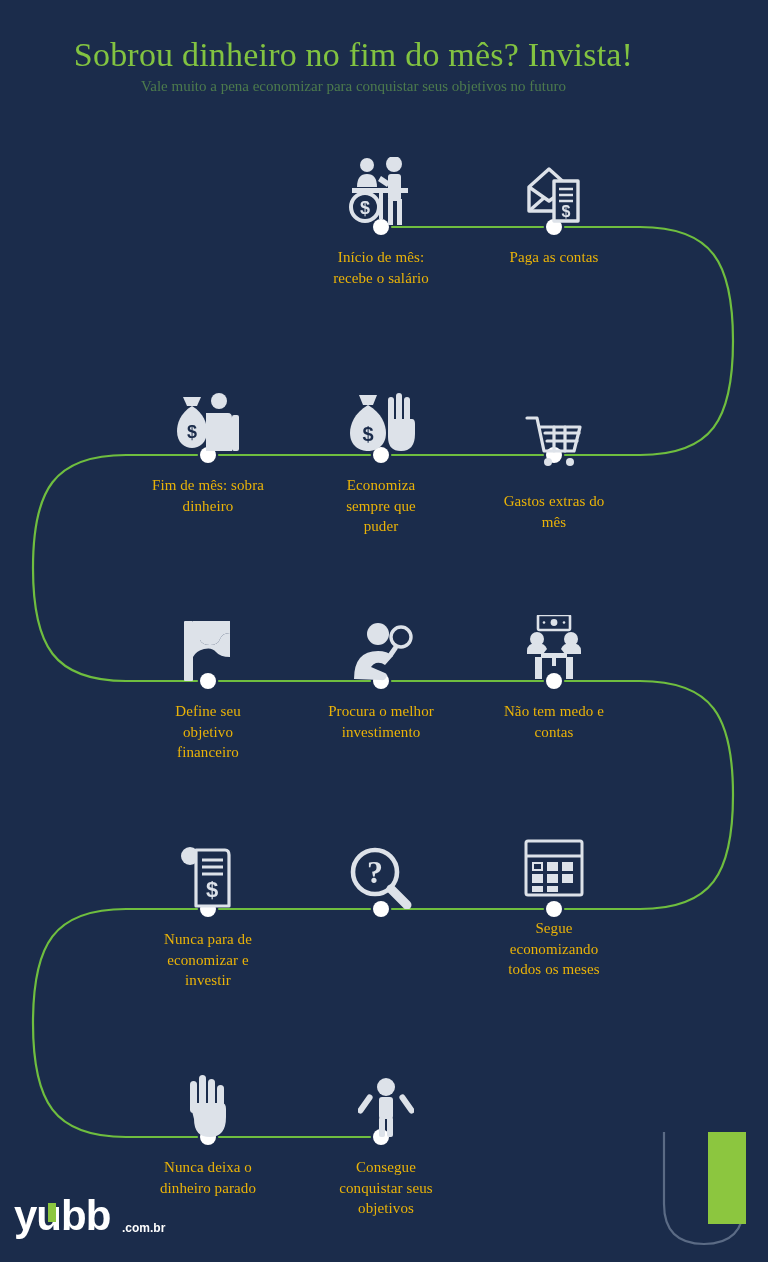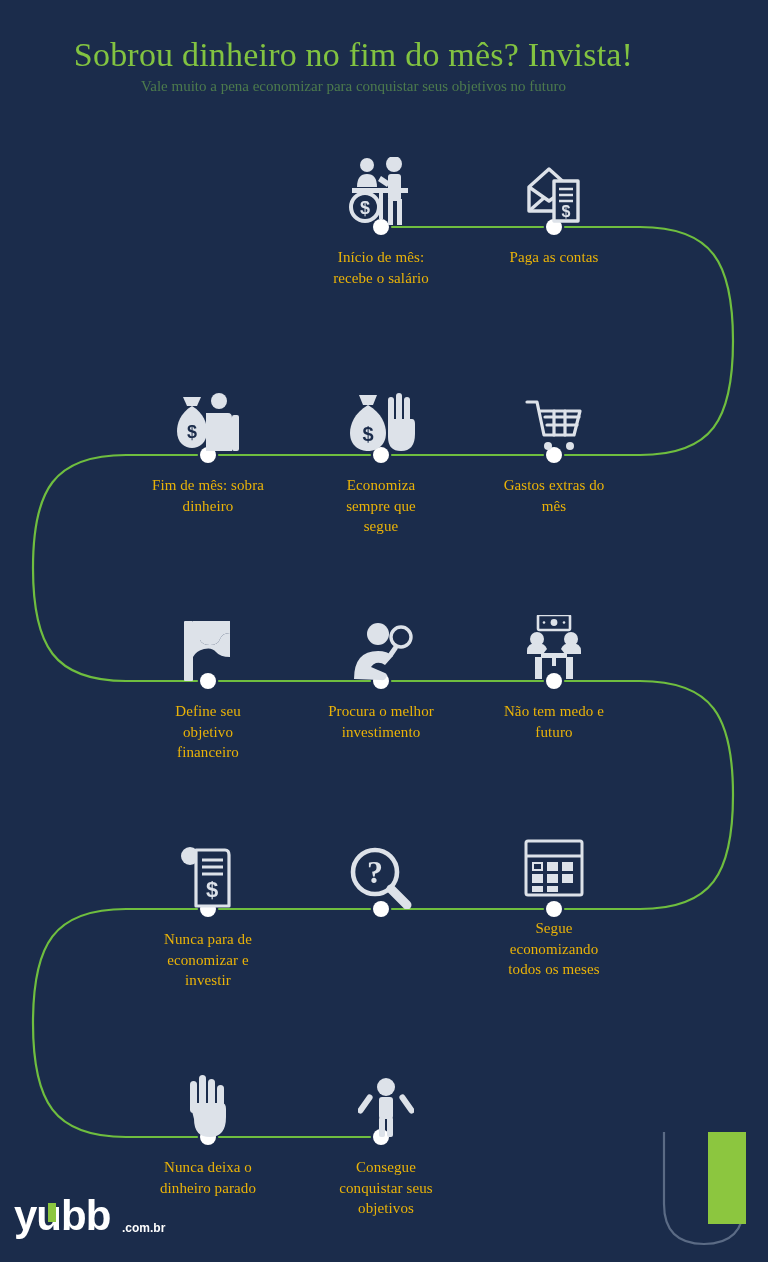--- a/index.html
+++ b/index.html
@@ -133,21 +133,21 @@
       <path d="M5 22 L25 36 L45 22"></path>
       <path d="M5 46 L21 32"></path>
       <rect x="30" y="16" width="24" height="40" fill="#1b2c4b"></rect>
       <path d="M35 24 H49 M35 30 H49 M35 36 H49" stroke-width="2.6"></path>
       <text x="42" y="52" font-family="Liberation Sans, sans-serif" font-size="16" font-weight="bold" fill="#dde2e9" stroke="none" text-anchor="middle">$</text>
     </svg>
   </div>
   <div class="node-label" style="white-space:pre-line;">Paga as contas</div>
 </div>
 
-<div class="node" style="left:554px; top:383px;">
+<div class="node" style="left:554px; top:399px;">
   <div class="node-icon">
     <svg width="62" height="58" viewBox="0 0 62 58" fill="none" stroke="#dde2e9" stroke-width="3.2" stroke-linecap="round" stroke-linejoin="round">
       <path d="M4 5 H14 L21 38 H51 L57 14 H17"></path>
       <path d="M22 20 H56 M24 28 H54"></path>
       <path d="M31 14 V38 M42 14 V38"></path>
       <circle cx="25" cy="49" r="4" fill="#dde2e9" stroke="none"></circle>
       <circle cx="47" cy="49" r="4" fill="#dde2e9" stroke="none"></circle>
     </svg>
   </div>
   <div class="node-label" style="white-space:pre-line;">Gastos extras do
@@ -161,21 +161,21 @@
       <path d="M21 14 C7 22 3 34 3 42 C3 55 13 60 21 60 C29 60 39 55 39 42 C39 34 35 22 21 14 Z"></path>
       <text x="21" y="50" font-family="Liberation Sans, sans-serif" font-size="20" font-weight="bold" fill="#1b2c4b" text-anchor="middle">$</text>
       <rect x="41" y="6" width="6" height="30" rx="3"></rect>
       <rect x="49" y="2" width="6" height="34" rx="3"></rect>
       <rect x="57" y="6" width="6" height="30" rx="3"></rect>
       <path d="M41 28 h24 q3 0 3 5 v10 q0 17 -14 17 q-13 0 -13 -14 z"></path>
     </svg>
   </div>
   <div class="node-label" style="white-space:pre-line;">Economiza
 sempre que
-segue</div>
+puder</div>
 </div>
 
 <div class="node" style="left:208px; top:383px;">
   <div class="node-icon">
     <svg width="66" height="62" viewBox="0 0 66 62" fill="#dde2e9">
       <path d="M8 4 H26 L22 13 H12 Z"></path>
       <path d="M17 13 C5 20 2 31 2 38 C2 50 10 55 17 55 C24 55 32 50 32 38 C32 31 29 20 17 13 Z"></path>
       <text x="17" y="45" font-family="Liberation Sans, sans-serif" font-size="18" font-weight="bold" fill="#1b2c4b" text-anchor="middle">$</text>
       <circle cx="44" cy="8" r="8"></circle>
       <path d="M31 20 h22 q4 0 4 5 v33 h-26 z"></path>
@@ -223,21 +223,21 @@
       <circle cx="50" cy="24" r="7"></circle>
       <path d="M6 36 q0-8 10-8 q8 0 10 6 l-4 5 H6 Z"></path>
       <path d="M60 36 q0-8 -10-8 q-8 0 -10 6 l4 5 h16 Z"></path>
       <rect x="14" y="42" width="7" height="22"></rect>
       <rect x="45" y="42" width="7" height="22"></rect>
       <rect x="20" y="38" width="26" height="5"></rect>
       <rect x="31" y="41" width="4" height="10"></rect>
     </svg>
   </div>
   <div class="node-label" style="white-space:pre-line;">Não tem medo e
-futuro</div>
+contas</div>
 </div>
 
 <div class="node" style="left:554px; top:826px;">
   <div class="node-icon">
     <svg width="62" height="60" viewBox="0 0 62 60" fill="none" stroke="#dde2e9" stroke-width="3">
       <rect x="3" y="3" width="56" height="54" rx="2"></rect>
       <path d="M3 18 H59" stroke-width="3"></path>
       <g fill="#dde2e9" stroke="none">
         <rect x="9" y="24" width="11" height="9"></rect>
         <rect x="24" y="24" width="11" height="9"></rect>

